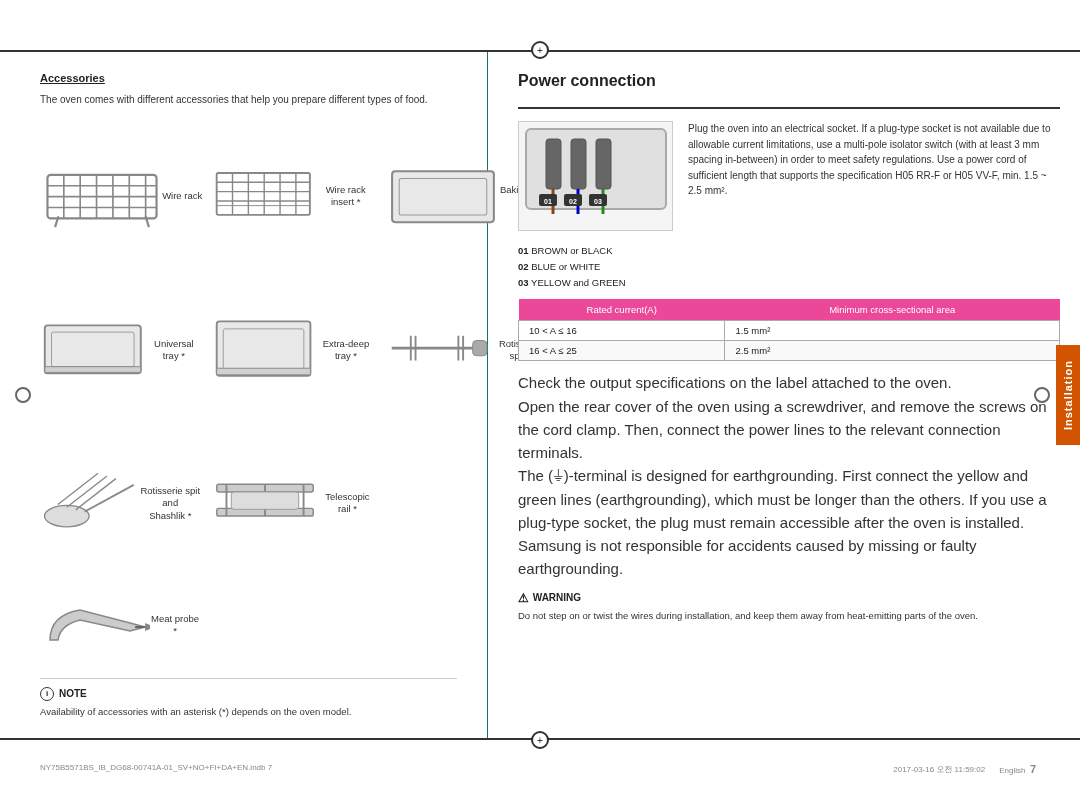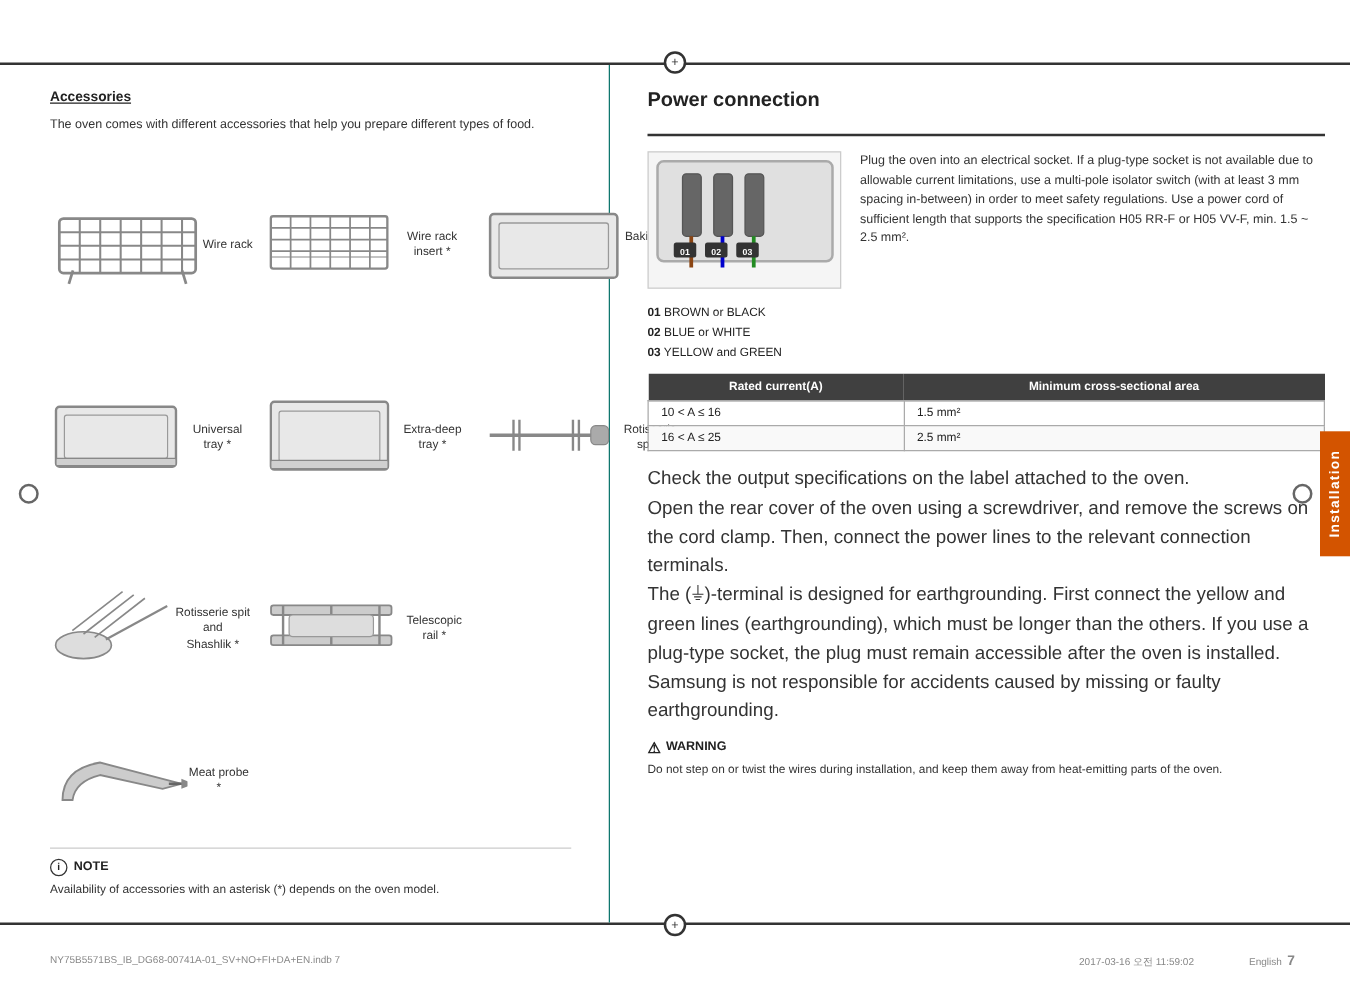--- a/index.html
+++ b/index.html
@@ -256,24 +256,24 @@
     }
 
     .power-table {
       width: 100%;
       border-collapse: collapse;
       margin-bottom: 10px;
       font-size: 9.5px;
     }
 
     .power-table th {
-      background: #404040;
+      background: #ec4899;
       color: #fff;
       padding: 5px 10px;
-      font-weight: bold;
+      font-weight: normal;
     }
 
     .power-table td {
       border: 1px solid #aaa;
       padding: 4px 10px;
     }
 
     .power-table tr:nth-child(even) td {
       background: #f9f9f9;
     }
@@ -313,21 +313,21 @@
       display: flex;
       justify-content: space-between;
       padding: 0 30px 0 40px;
       font-size: 8px;
       color: #888;
     }
 
     .footer-right {
       display: flex;
       align-items: center;
-      gap: 44px;
+      gap: 14px;
     }
 
     
     .left-circle {
       position: absolute;
       left: 15px;
       top: 50%;
       transform: translateY(-50%);
       width: 16px;
       height: 16px;

